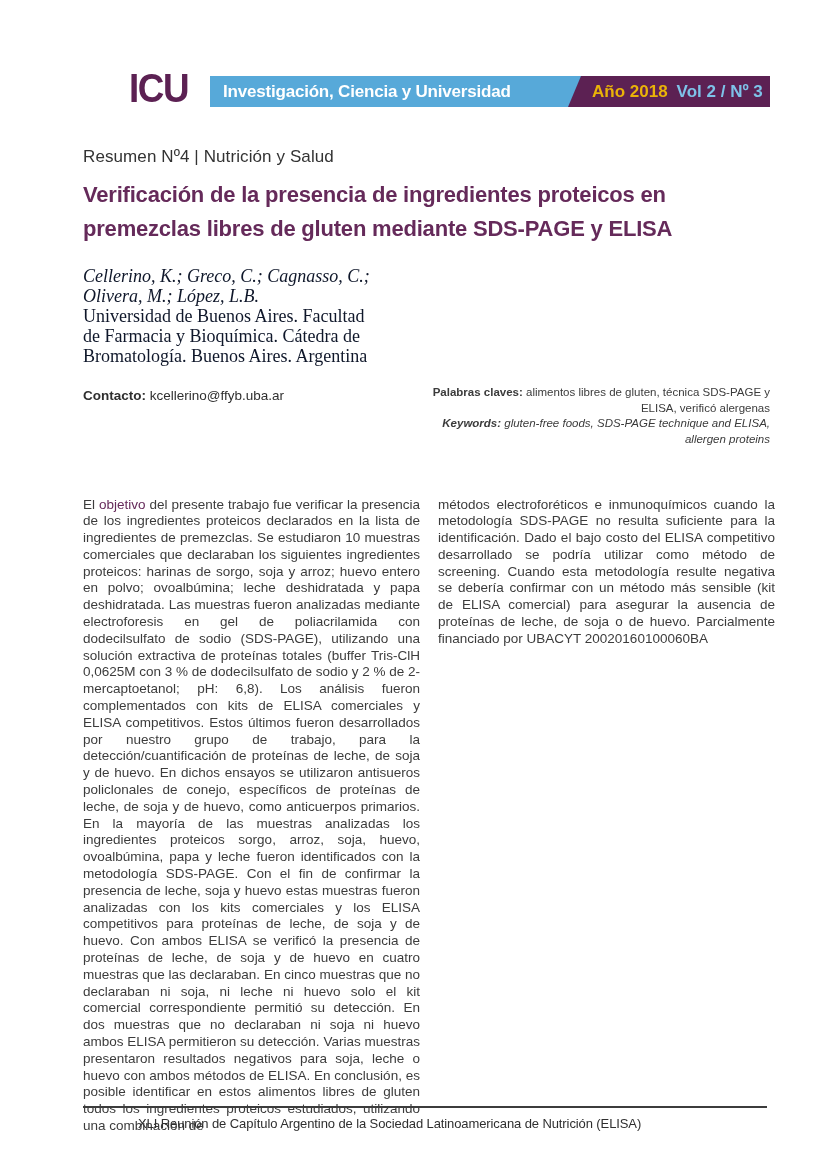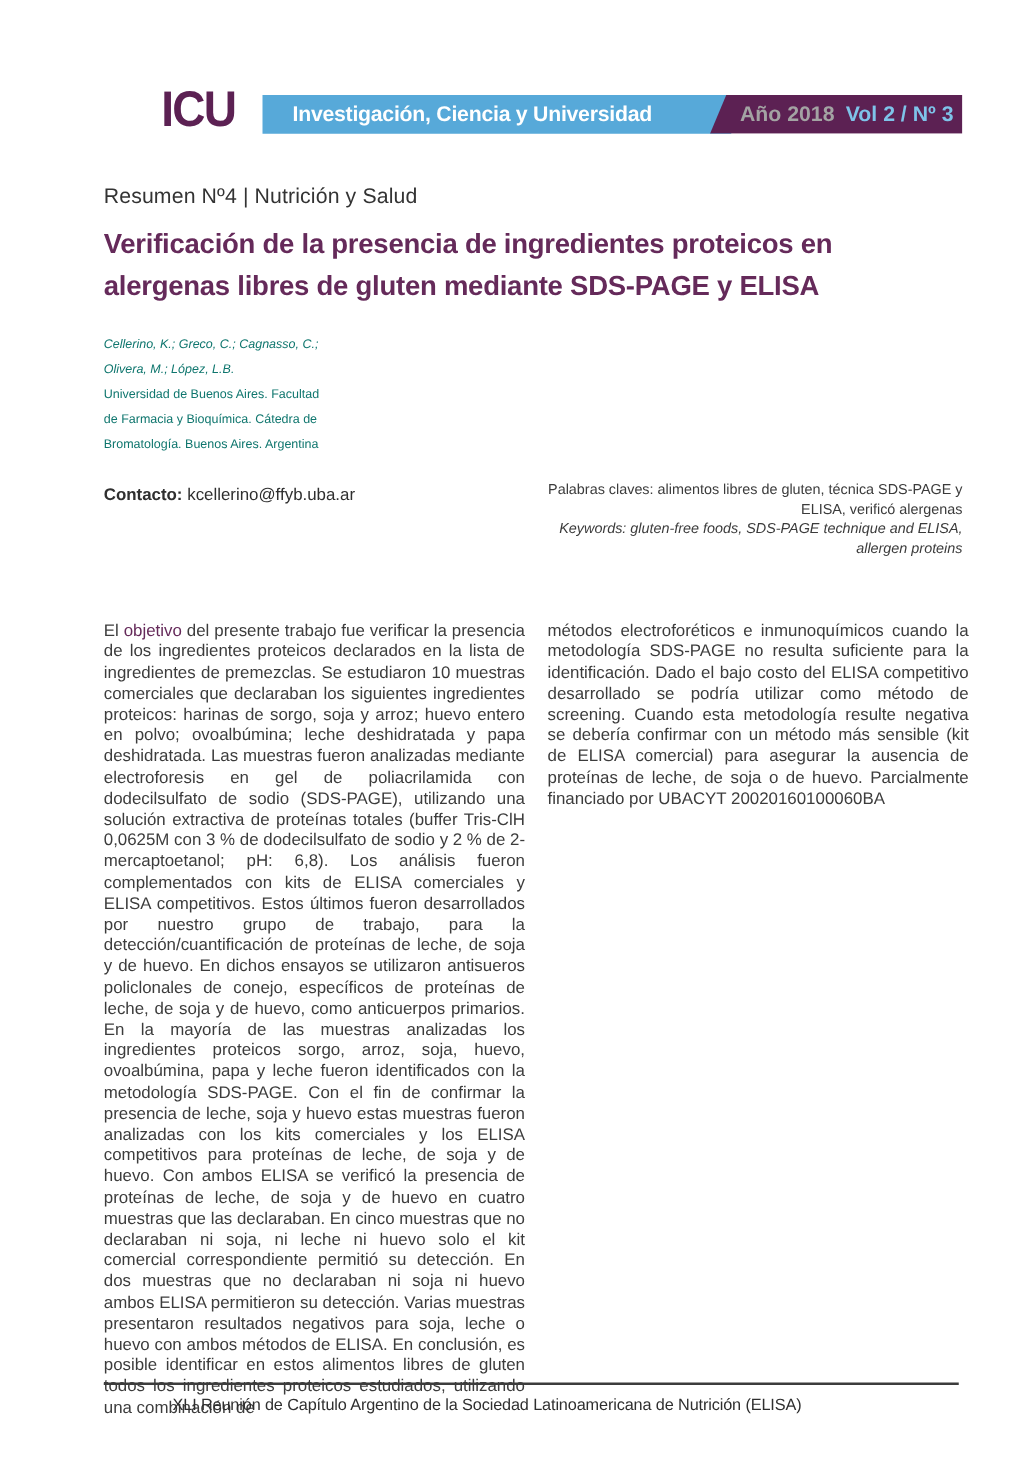--- a/index.html
+++ b/index.html
@@ -16,53 +16,53 @@
   
   .logo {
     position: absolute; left: 104px; top: 66px;
     font-size: 40px; font-weight: bold; letter-spacing: -1.5px;
     color: var(--purple, #5c2153);
     transform: scaleX(.92); transform-origin: left top;
   }
   .band-blue {
     position: absolute; left: 185px; top: 76px; width: 375px; height: 31px;
     background: var(--blue, #57a9d9);
-    display: flex; align-items: center; padding-left: 24px; box-sizing: border-box;
+    display: flex; align-items: center; padding-left: 13px; box-sizing: border-box;
   }
   .band-blue .band-title { color: #ffffff; font-weight: bold; font-size: 17px; letter-spacing: -0.2px; }
   .band-purple {
     position: absolute; left: 543px; top: 76px; width: 202px; height: 31px;
     background: var(--purple, #5c2153);
     clip-path: polygon(13px 0, 100% 0, 100% 100%, 0 100%);
     display: flex; align-items: center; padding-left: 24px; box-sizing: border-box;
     z-index: 2;
   }
-  .band-purple .year { color: #a3a3a3; font-weight: bold; font-size: 17px; }
+  .band-purple .year { color: #eab308; font-weight: bold; font-size: 17px; }
   .band-purple .vol  { color: var(--light_blue, #7ec3e9); font-weight: bold; font-size: 17px; margin-left: 9px; }
   
   .kicker {
     position: absolute; left: 58px; top: 147px;
     font-size: 17px; color: #333333; letter-spacing: 0.1px;
   }
   .title {
     position: absolute; left: 58px; top: 178px; width: 640px;
     font-size: 22px; font-weight: bold; line-height: 34px;
     color: var(--purple_title, #652a5a); letter-spacing: -0.2px;
   }
   
-  .authors-block { position: absolute; left: 58px; top: 266px; width: 330px; font-size: 10px; line-height: 20px; color: #0f766e; }
+  .authors-block { position: absolute; left: 58px; top: 266px; width: 330px; font-size: 18px; line-height: 20px; color: #0f172a; font-family: Liberation Serif, serif; }
   .authors-block .authors-line { font-style: italic; }
   
   .contact { position: absolute; left: 58px; top: 388px; font-size: 13.5px; color: #2f2f2f; }
   .contact .label { font-weight: bold; }
   .keywords {
     position: absolute; right: 82px; top: 385px; width: 370px;
     text-align: right; font-size: 11.5px; line-height: 15.5px; color: #3b3b3b;
   }
-  .keywords .label { font-weight: normal; }
+  .keywords .label { font-weight: bold; }
   .keywords .en { font-style: italic; }
   
   .col {
     position: absolute; top: 483px; width: 337px;
     font-size: 13.5px; line-height: 16.8px; text-align: justify;
     color: #3c3c3c; hyphens: auto; -webkit-hyphens: auto;
   }
   .col.left  { left: 58px; }
   .col.right { left: 413px; }
   .col .hl { color: var(--purple_title, #652a5a); font-weight: normal; }
@@ -84,21 +84,21 @@
 
   <div class="band-purple">
     <span class="year">Año 2018</span>
     <span class="vol">Vol 2 / Nº 3</span>
   </div>
 
   <div class="kicker">Resumen Nº4 | Nutrición y Salud</div>
 
   <div class="title">
     <div>Verificación de la presencia de ingredientes proteicos en</div>
-    <div>alergenas libres de gluten mediante SDS-PAGE y ELISA</div>
+    <div>premezclas libres de gluten mediante SDS-PAGE y ELISA</div>
   </div>
 
   <div class="authors-block">
     <div class="authors-line">Cellerino, K.; Greco, C.; Cagnasso, C.;</div>
     <div class="authors-line">Olivera, M.; López, L.B.</div>
     <div>Universidad de Buenos Aires. Facultad</div>
     <div>de Farmacia y Bioquímica. Cátedra de</div>
     <div>Bromatología. Buenos Aires. Argentina</div>
   </div>
 

